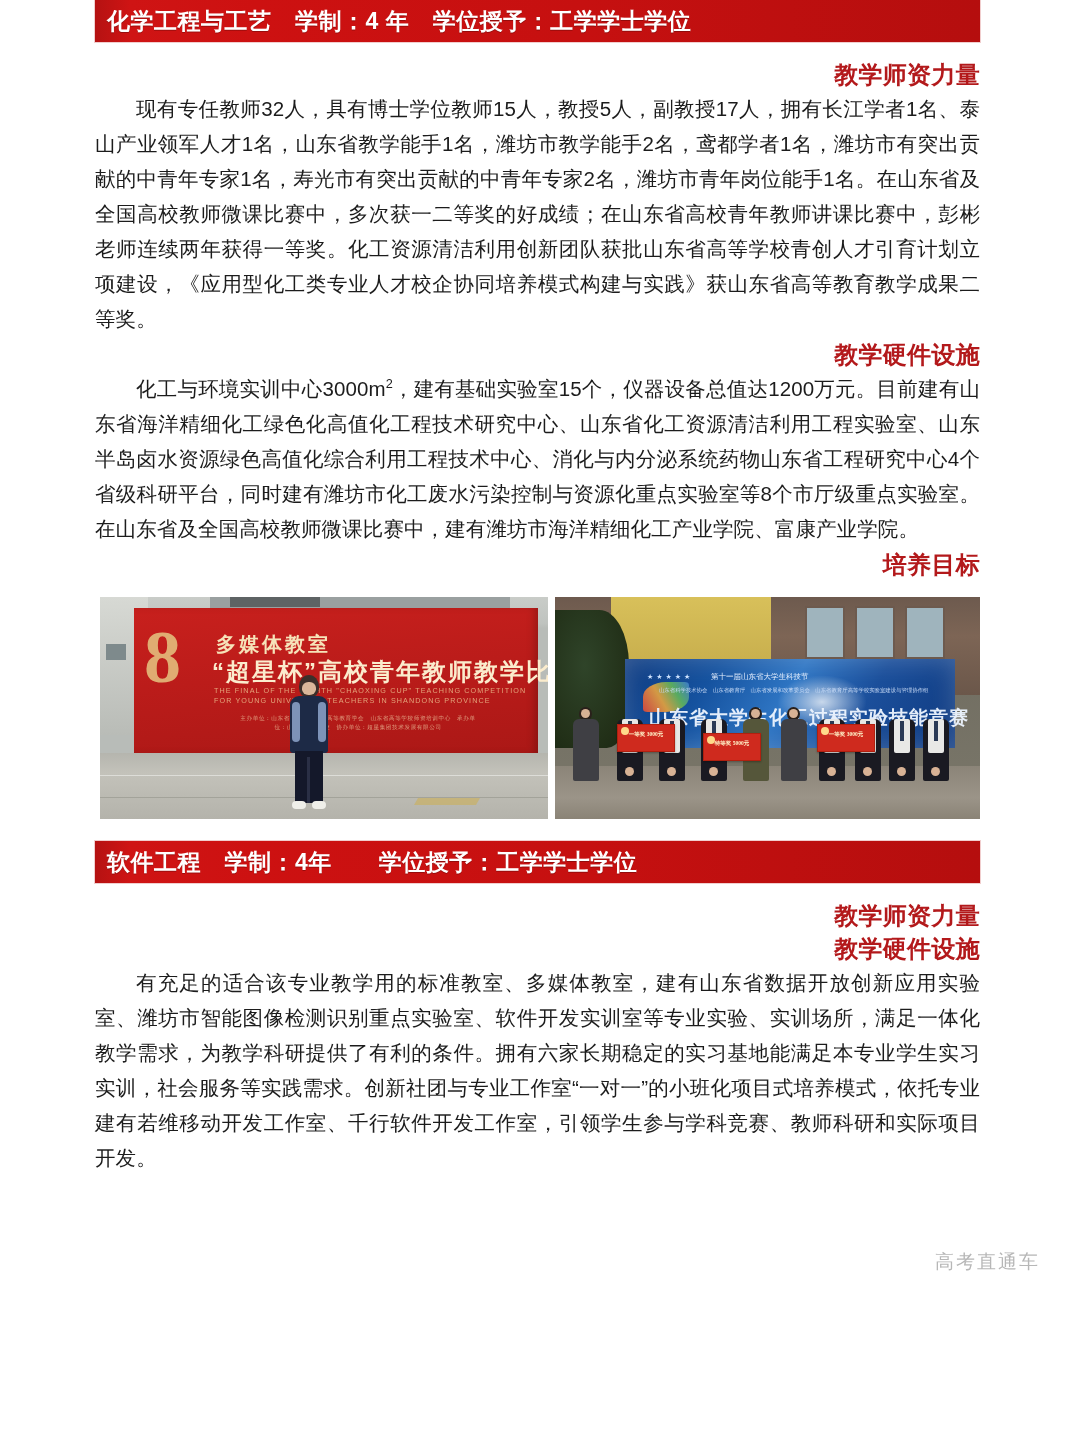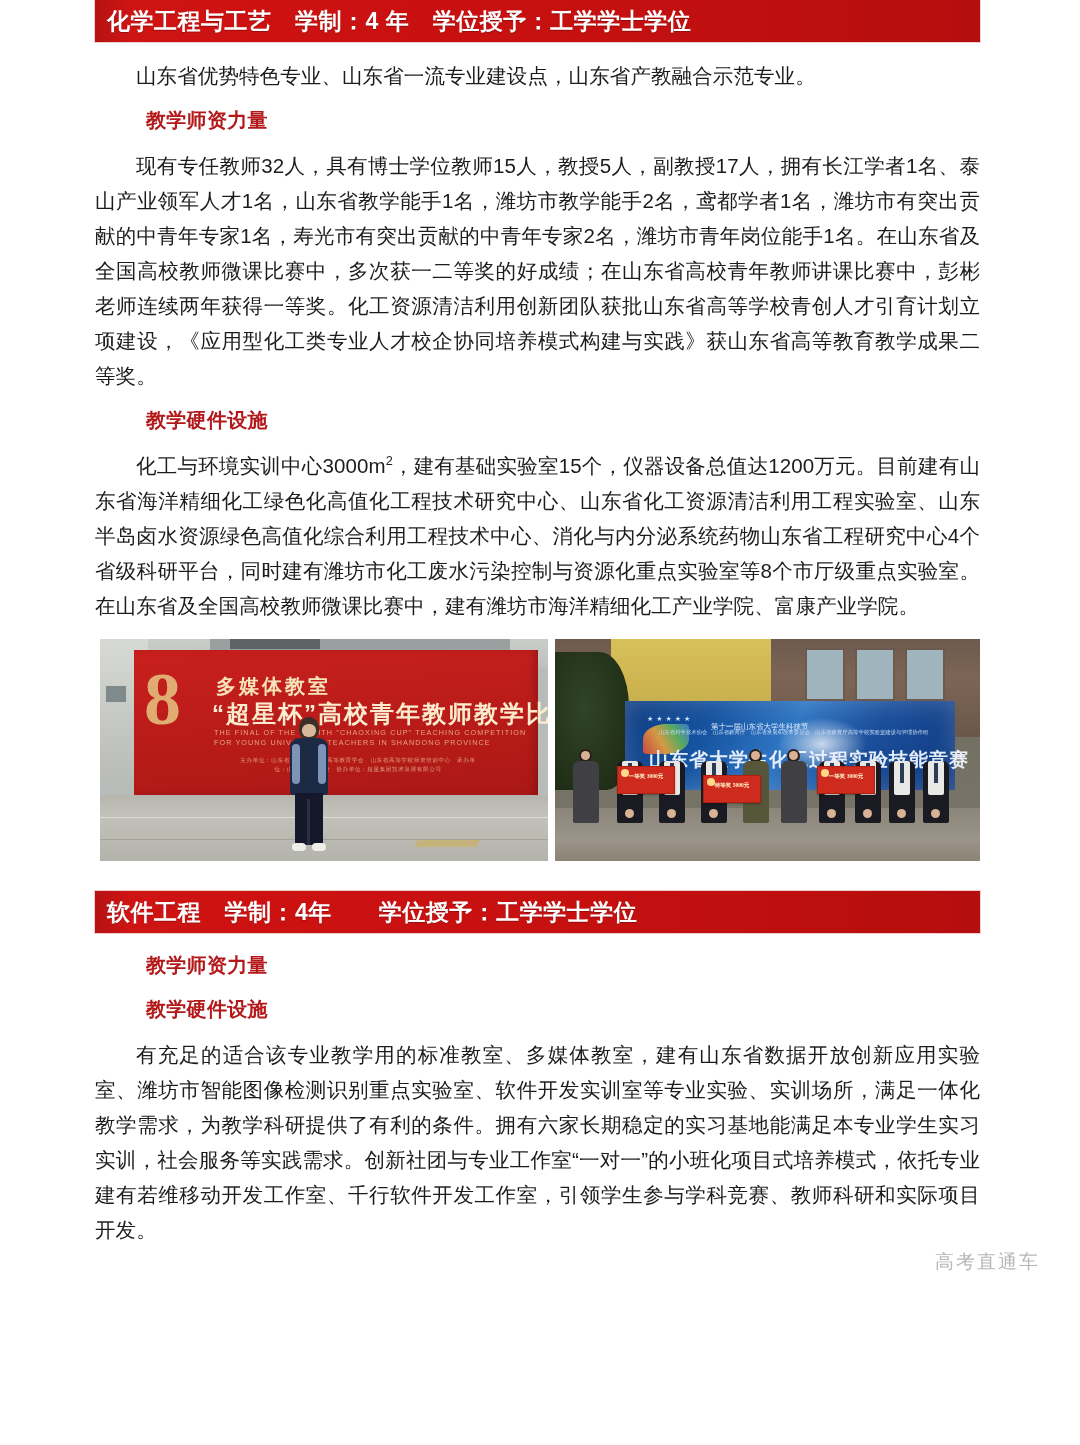--- a/index.html
+++ b/index.html
@@ -47,44 +47,45 @@
     color: #ffffff;
     font-family: "Liberation Sans", "DejaVu Sans", sans-serif;
     font-weight: bold;
     font-size: 23px;
     letter-spacing: 0.5px;
     padding-left: 12px;
     white-space: nowrap;
     text-shadow: 0 1px 0 rgba(0,0,0,0.25);
   }
   .banner.second {
-    margin-top: 30px;
+    margin-top: 22px;
   }
 
   
   p.body {
     margin: 0 0 2px 0;
     font-size: 20.5px;
     line-height: 35px;
     color: #1c1c1c;
     text-align: justify;
     text-justify: inter-ideograph;
     text-indent: 2em;
     font-family: "Liberation Sans", "DejaVu Sans", sans-serif;
     letter-spacing: 0.1px;
   }
   h3.subhead {
-    margin: 11px;
-    font-size: 20px;
+    margin: 0;
+    font-size: 24px;
     line-height: 33px;
     color: #b3191b;
     font-family: "Liberation Sans", "DejaVu Sans", sans-serif;
     font-weight: bold;
     text-indent: 2em;
     letter-spacing: 0.3px;
+    text-align: right;
   }
   sup.sup {
     font-size: 0.62em;
     vertical-align: super;
     line-height: 0;
   }
 
   
   .photo-row {
     display: flex;
@@ -237,21 +238,21 @@
   }
   .bb-glow {
     position:absolute; left:46%; top:18%; width:90px; height:54px;
     background: radial-gradient(ellipse, rgba(255,255,255,0.75) 0%, rgba(255,255,255,0) 70%);
   }
   .bb-stars {
     position:absolute; left:22px; top:16%; font-size:7px; color:#cfe3ff; letter-spacing:3px;
   }
   .bb-t1 {
     position:absolute; left:86px; top:14%; font-size:7.5px; color:#e8f1ff;
-    font-family:"Liberation Sans",sans-serif; white-space:nowrap;margin-top:8px;
+    font-family:"Liberation Sans",sans-serif; white-space:nowrap;
   }
   .bb-t2 {
     position:absolute; left:34px; top:30%; font-size:5.4px; color:#c9dcf7;
     font-family:"Liberation Sans",sans-serif; line-height:8px; width:280px;
   }
   .bb-t3 {
     position:absolute; left:24px; top:52%; font-size:19px; color:#eef5ff;
     font-family:"Liberation Sans",sans-serif; font-weight:bold; white-space:nowrap;
     opacity:.95; letter-spacing:1px;
   }
@@ -294,28 +295,28 @@
 </head>
 <body>
 
 <div class="page">
   <div class="content">
 
     <div class="banner">
       <span class="banner-inner">化学工程与工艺　学制：4 年　学位授予：工学学士学位</span>
     </div>
 
-    <p class="body">山东省优势特色专业、山东省一流专业建设点，山东省产教融合示范专业。</p>
 
     <h3 class="subhead">教学师资力量</h3>
     <p class="body">现有专任教师32人，具有博士学位教师15人，教授5人，副教授17人，拥有长江学者1名、泰山产业领军人才1名，山东省教学能手1名，潍坊市教学能手2名，鸢都学者1名，潍坊市有突出贡献的中青年专家1名，寿光市有突出贡献的中青年专家2名，潍坊市青年岗位能手1名。在山东省及全国高校教师微课比赛中，多次获一二等奖的好成绩；在山东省高校青年教师讲课比赛中，彭彬老师连续两年获得一等奖。化工资源清洁利用创新团队获批山东省高等学校青创人才引育计划立项建设，《应用型化工类专业人才校企协同培养模式构建与实践》获山东省高等教育教学成果二等奖。</p>
 
     <h3 class="subhead">教学硬件设施</h3>
     <p class="body"><span>化工与环境实训中心3000m</span><sup class="sup">2</sup><span>，建有基础实验室15个，仪器设备总值达1200万元。目前建有山东省海洋精细化工绿色化高值化工程技术研究中心、山东省化工资源清洁利用工程实验室、山东半岛卤水资源绿色高值化综合利用工程技术中心、消化与内分泌系统药物山东省工程研究中心4个省级科研平台，同时建有潍坊市化工废水污染控制与资源化重点实验室等8个市厅级重点实验室。在山东省及全国高校教师微课比赛中，建有潍坊市海洋精细化工产业学院、富康产业学院。</span></p>
 
+    <h3 class="subhead">培养目标</h3>
 
     <div class="photo-row">
 
       <div class="photo left">
         <div class="bg-sky"></div>
         <div class="bldg-left"></div>
         <div class="bldg-top"></div>
         <div class="bldg-top2"></div>
         <div class="red-banner">
           <div class="rb-eight">8</div>

